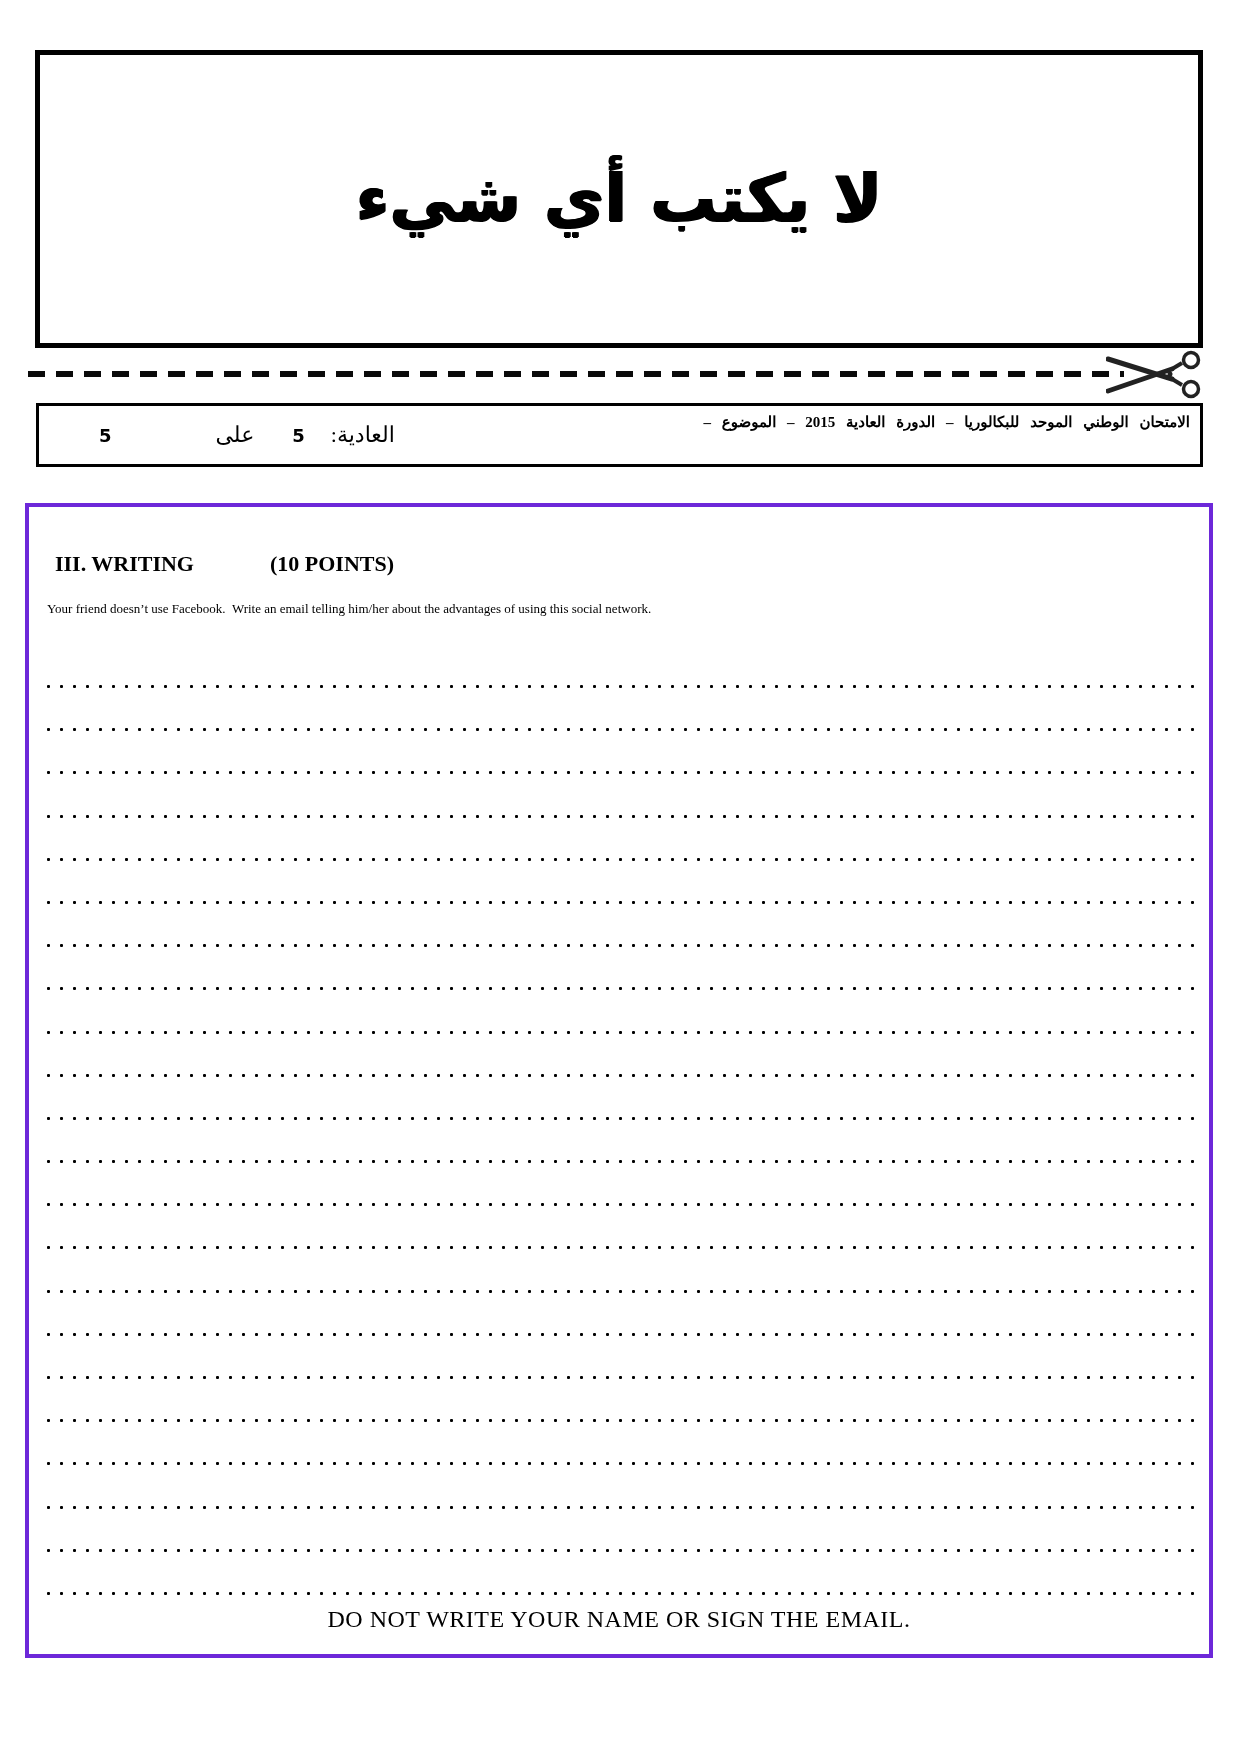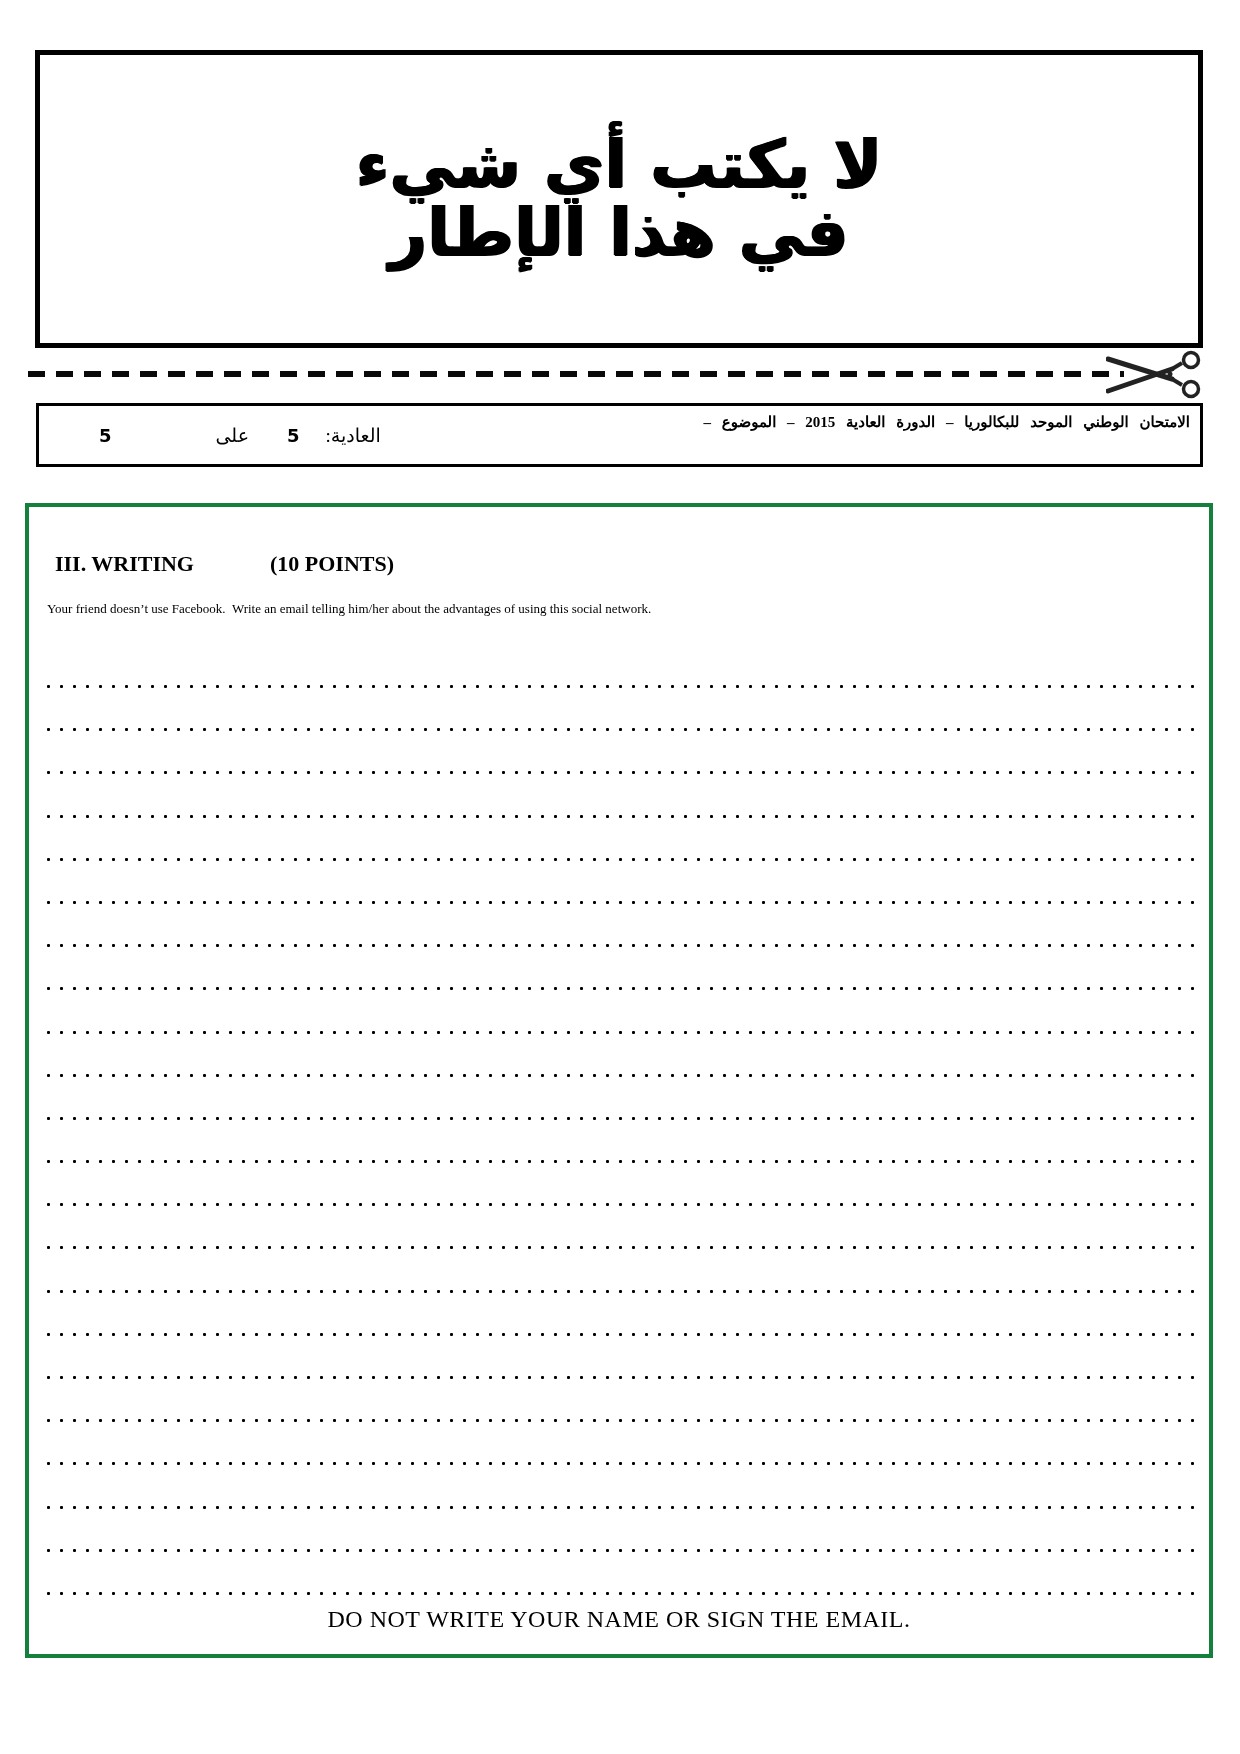--- a/index.html
+++ b/index.html
@@ -41,37 +41,37 @@
   }
   .page-info{
     direction:rtl;
     display:flex;align-items:center;
     font-family:"DejaVu Sans", sans-serif;
     font-size:17px;
     margin-right:auto;
     padding-left:0;
     position:absolute;left:60px;top:0;bottom:0;
   }
-  .page-info .lbl{font-family:"Liberation Serif", serif;font-size:19px;}
+  .page-info .lbl{font-family:"Liberation Serif", serif;font-size:22px;}
   .page-info .num{font-weight:bold;font-size:18px;}
   .page-info .gap1{width:26px;}
   .page-info .gap2{width:38px;}
   .page-info .gap3{width:104px;}
   .header-titles{
     position:absolute;right:10px;top:2px;
     direction:rtl;text-align:right;
     font-family:"DejaVu Sans", sans-serif;
     font-weight:bold;
   }
   .header-title-1{font-size:15px;line-height:29px;word-spacing:7px;font-family:Liberation Serif, serif;}
   .header-title-2{font-size:13.5px;line-height:26px;word-spacing:2px;}
   
   .main-box{
     position:absolute;left:25px;top:503px;width:1188px;height:1155px;
-    border:4px solid #15803d;box-sizing:border-box;
+    border:4px solid #6d28d9;box-sizing:border-box;
   }
   .section-heading{
     position:absolute;left:26px;top:44px;
     font-size:22px;font-weight:bold;white-space:nowrap;
   }
   .section-points{margin-left:76px;}
   .prompt{
     position:absolute;left:18px;top:92px;width:1050px;
     font-size:13px;line-height:1.55;
     white-space:pre-wrap;
@@ -93,21 +93,20 @@
     white-space:nowrap;
   }
 </style>
 </head>
 <body>
 
 <div class="page">
 
   <div class="no-write-box">
     <div class="no-write-line">لا يكتب أي شيء</div>
-    <div class="no-write-line">في هذا الإطار</div>
   </div>
 
   <div class="cut-line"></div>
   <svg class="scissors" viewBox="0 0 104 50" xmlns="http://www.w3.org/2000/svg">
     <line x1="2" y1="9" x2="66" y2="29" stroke="#222" stroke-width="5" stroke-linecap="round"></line>
     <line x1="2" y1="41" x2="66" y2="19" stroke="#222" stroke-width="5" stroke-linecap="round"></line>
     <line x1="66" y1="29" x2="76" y2="35" stroke="#222" stroke-width="4"></line>
     <line x1="66" y1="19" x2="76" y2="13" stroke="#222" stroke-width="4"></line>
     <circle cx="85" cy="10" r="7.5" fill="none" stroke="#222" stroke-width="3.5"></circle>
     <circle cx="85" cy="39" r="7.5" fill="none" stroke="#222" stroke-width="3.5"></circle>

